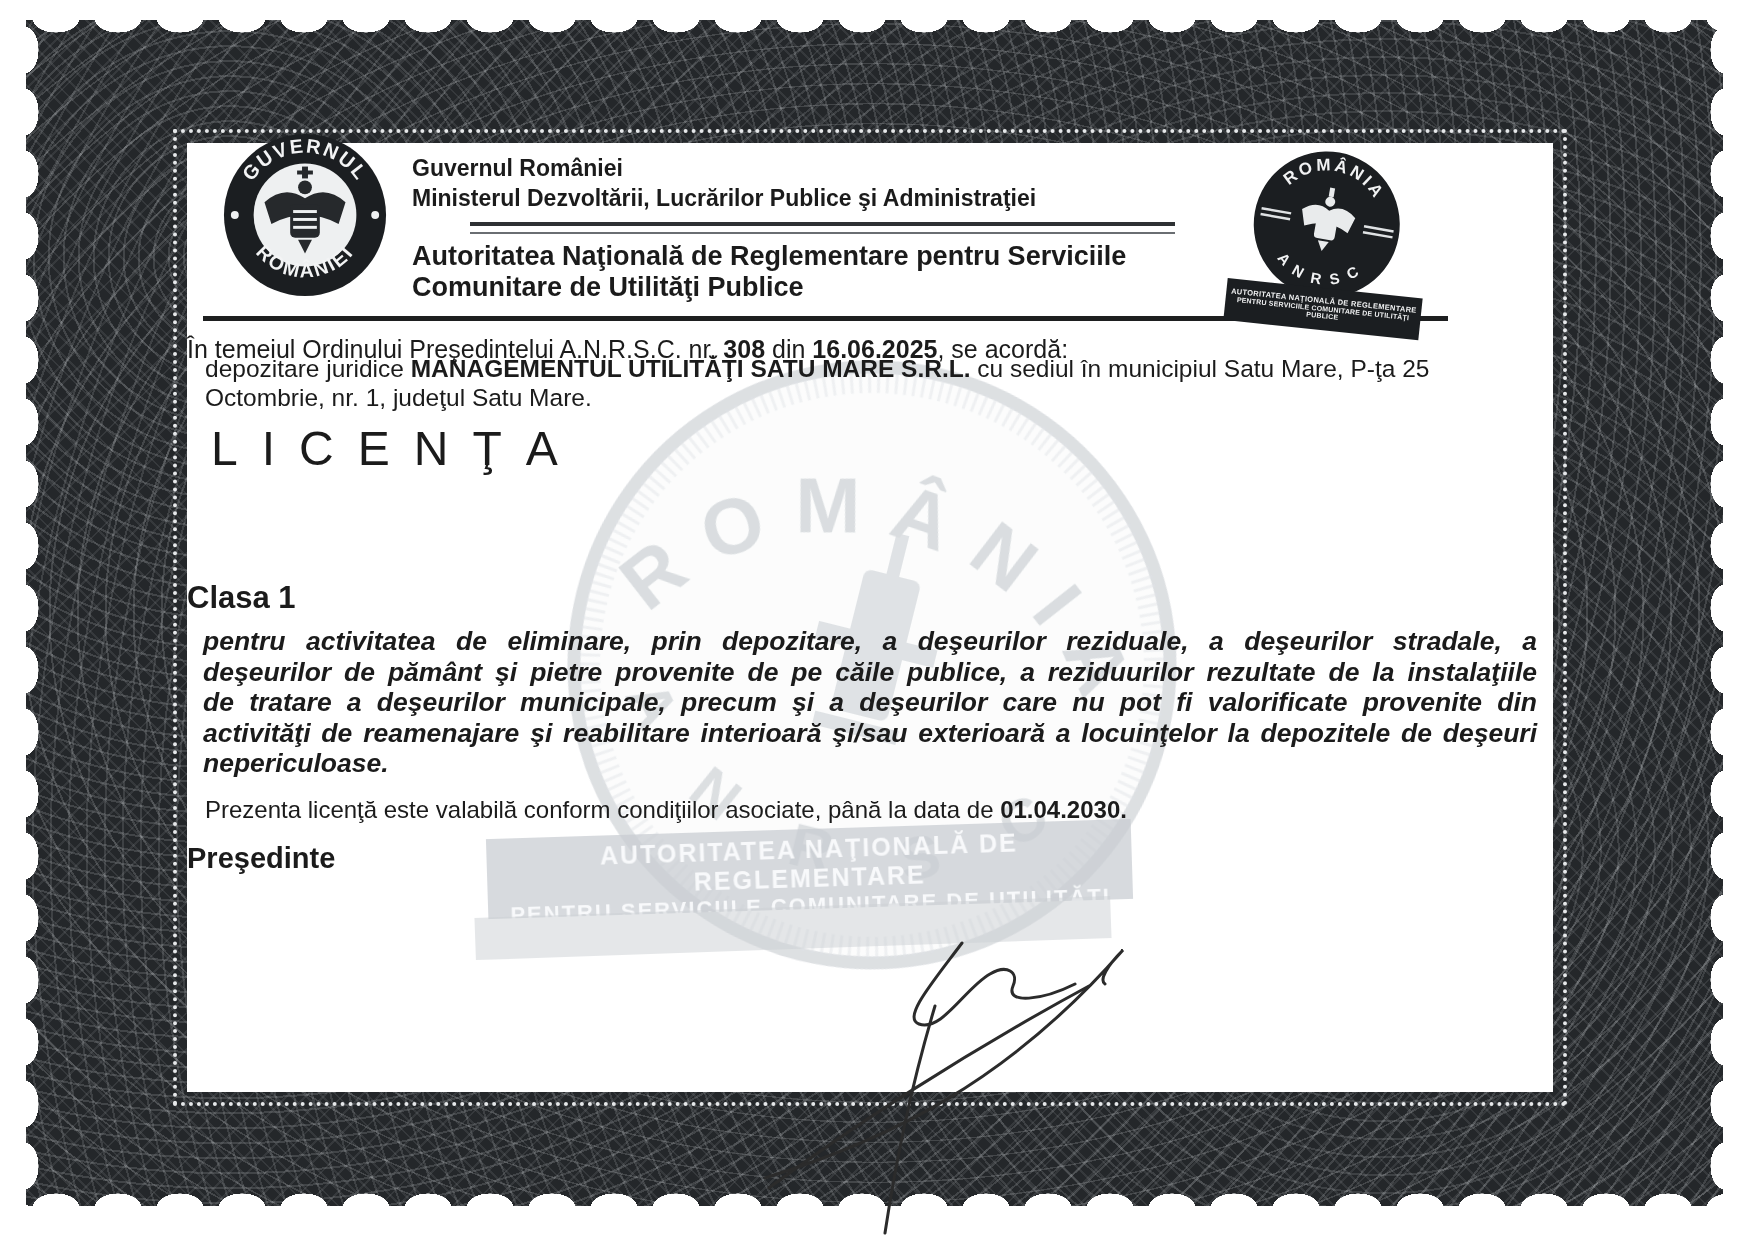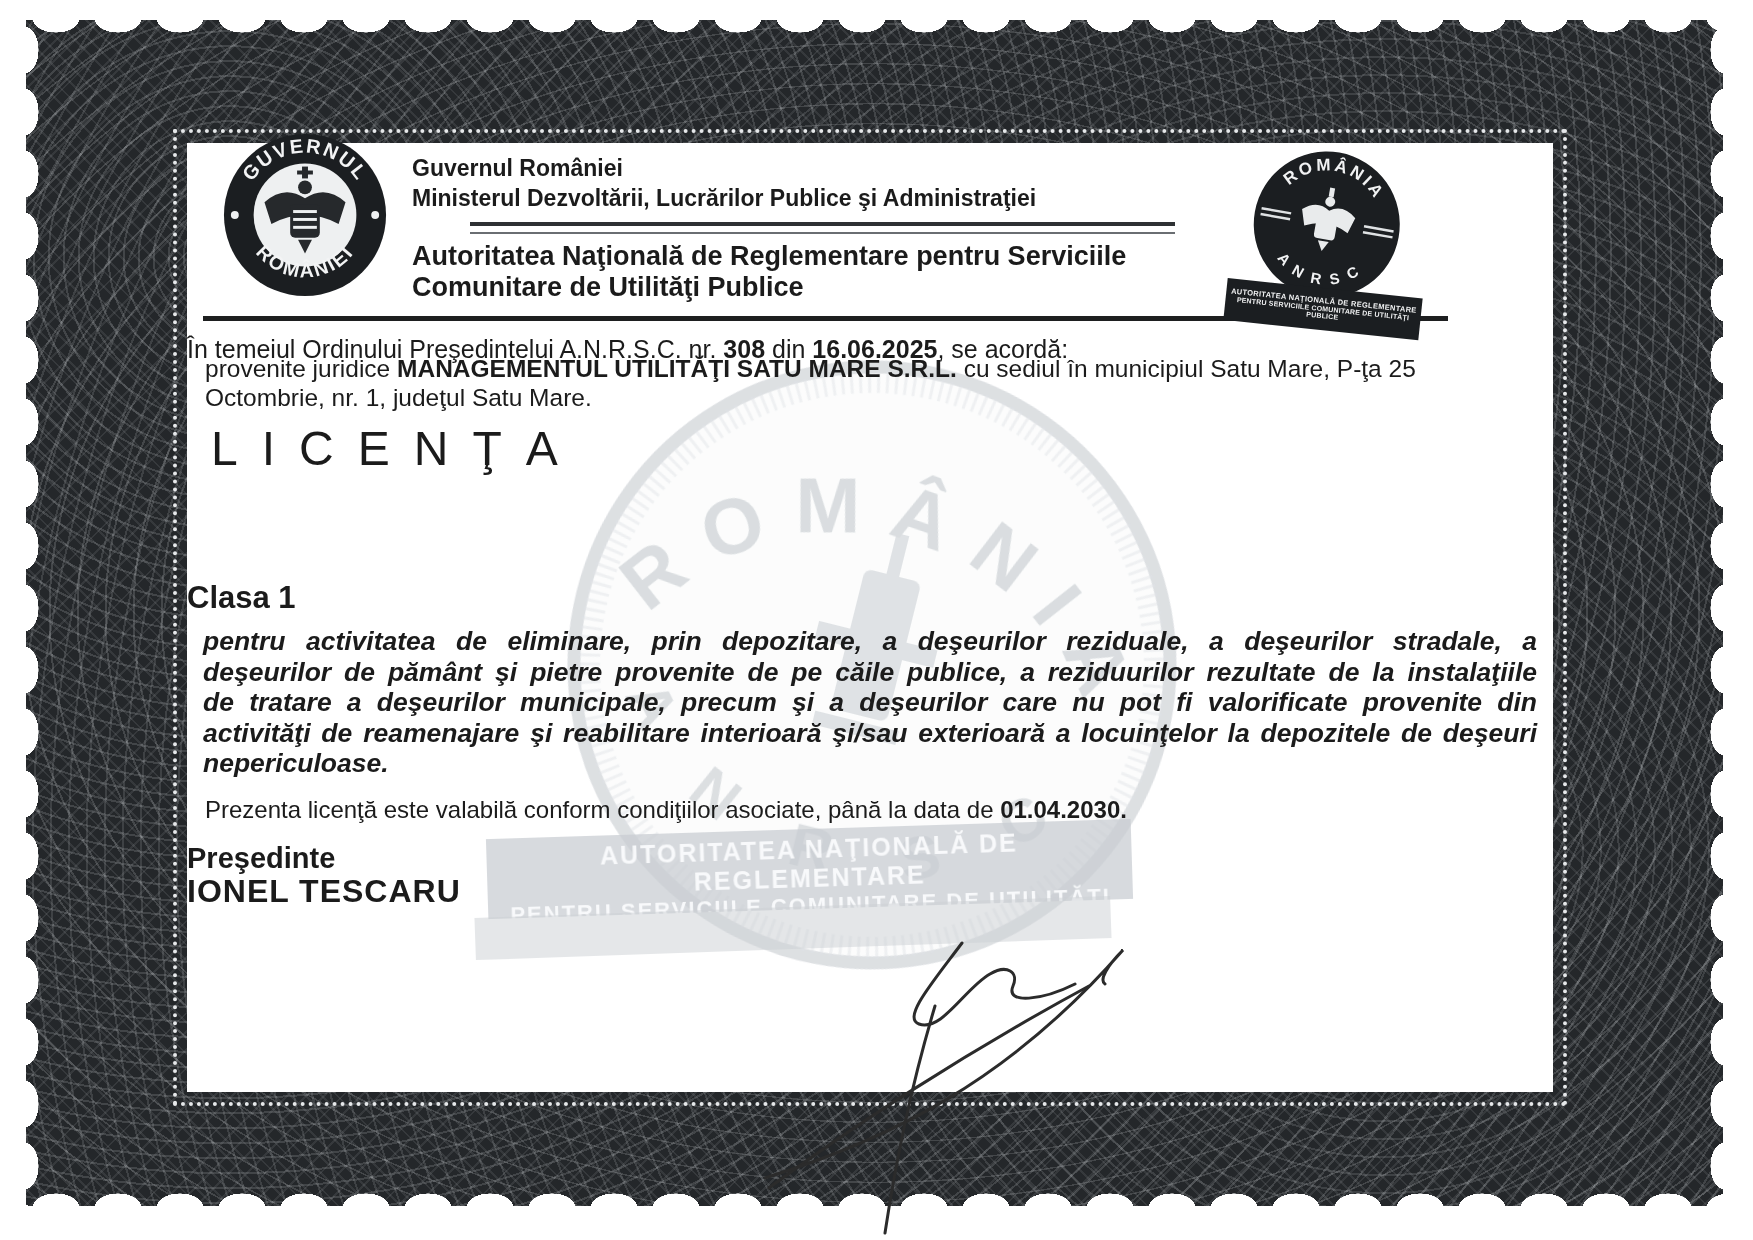--- a/index.html
+++ b/index.html
@@ -181,29 +181,28 @@
       <div class="blk hdr center">
         <div class="hdr-gov">Guvernul României</div>
         <div class="hdr-min">Ministerul Dezvoltării, Lucrărilor Publice şi Administraţiei</div>
         <div class="double-rule"></div>
         <div class="hdr-auth">Autoritatea Naţională de Reglementare pentru Serviciile</div>
         <div class="hdr-auth">Comunitare de Utilităţi Publice</div>
       </div>
       <div class="header-rule"></div>
 
       <div class="blk preamble1 center"><span>În temeiul Ordinului Preşedintelui A.N.R.S.C. nr. </span><span class="seg-bold">308</span><span> din </span><span class="seg-bold">16.06.2025</span><span>, se acordă:</span></div>
-      <div class="blk preamble2"><span>provenite juridice </span><span class="seg-bold">MANAGEMENTUL UTILITĂŢI SATU MARE S.R.L.</span><span> cu sediul în municipiul Satu Mare, P-ţa 25 Octombrie, nr. 1, judeţul Satu Mare.</span></div>
+      <div class="blk preamble2"><span>depozitare juridice </span><span class="seg-bold">MANAGEMENTUL UTILITĂŢI SATU MARE S.R.L.</span><span> cu sediul în municipiul Satu Mare, P-ţa 25 Octombrie, nr. 1, judeţul Satu Mare.</span></div>
 
       <div class="blk title center">LICENŢA</div>
       <div class="blk clasa center">Clasa 1</div>
       <div class="blk activity">pentru activitatea de eliminare, prin depozitare, a deşeurilor reziduale, a deşeurilor stradale, a deşeurilor de pământ şi pietre provenite de pe căile publice, a reziduurilor rezultate de la instalaţiile de tratare a deşeurilor municipale, precum şi a deşeurilor care nu pot fi valorificate provenite din activităţi de reamenajare şi reabilitare interioară şi/sau exterioară a locuinţelor la depozitele de deşeuri nepericuloase.</div>
       <div class="blk validity"><span>Prezenta licenţă este valabilă conform condiţiilor asociate, până la data de </span><span class="seg-bold">01.04.2030.</span></div>
 
       <div class="blk pres-title center">Preşedinte</div>
-      <div class="blk pres-name center">IONEL TESCARU</div>
 
       <svg class="signature" viewBox="0 0 430 345">
         <g fill="none" stroke="#2b2b2b" stroke-width="3" stroke-linecap="round">
           <path d="M255,55 C225,95 195,130 212,136 C235,144 258,100 283,86 C300,76 312,84 306,98 C298,117 336,112 368,96"></path>
           <path d="M62,300 C140,242 258,165 382,98"></path>
           <path d="M58,290 C180,252 300,195 416,62 C400,78 392,92 398,96"></path>
           <path d="M228,118 C205,195 190,265 178,345"></path>
         </g>
       </svg>
 

